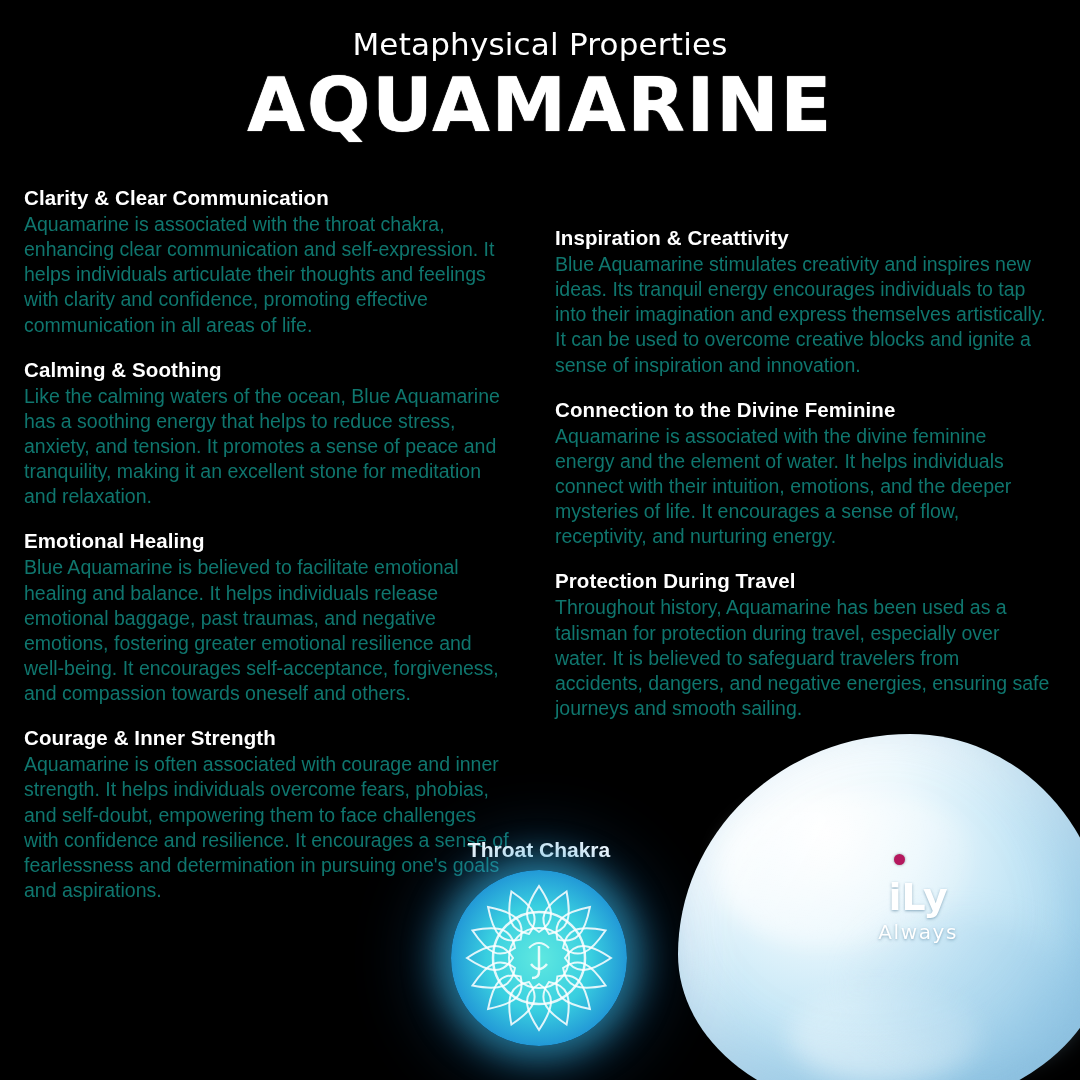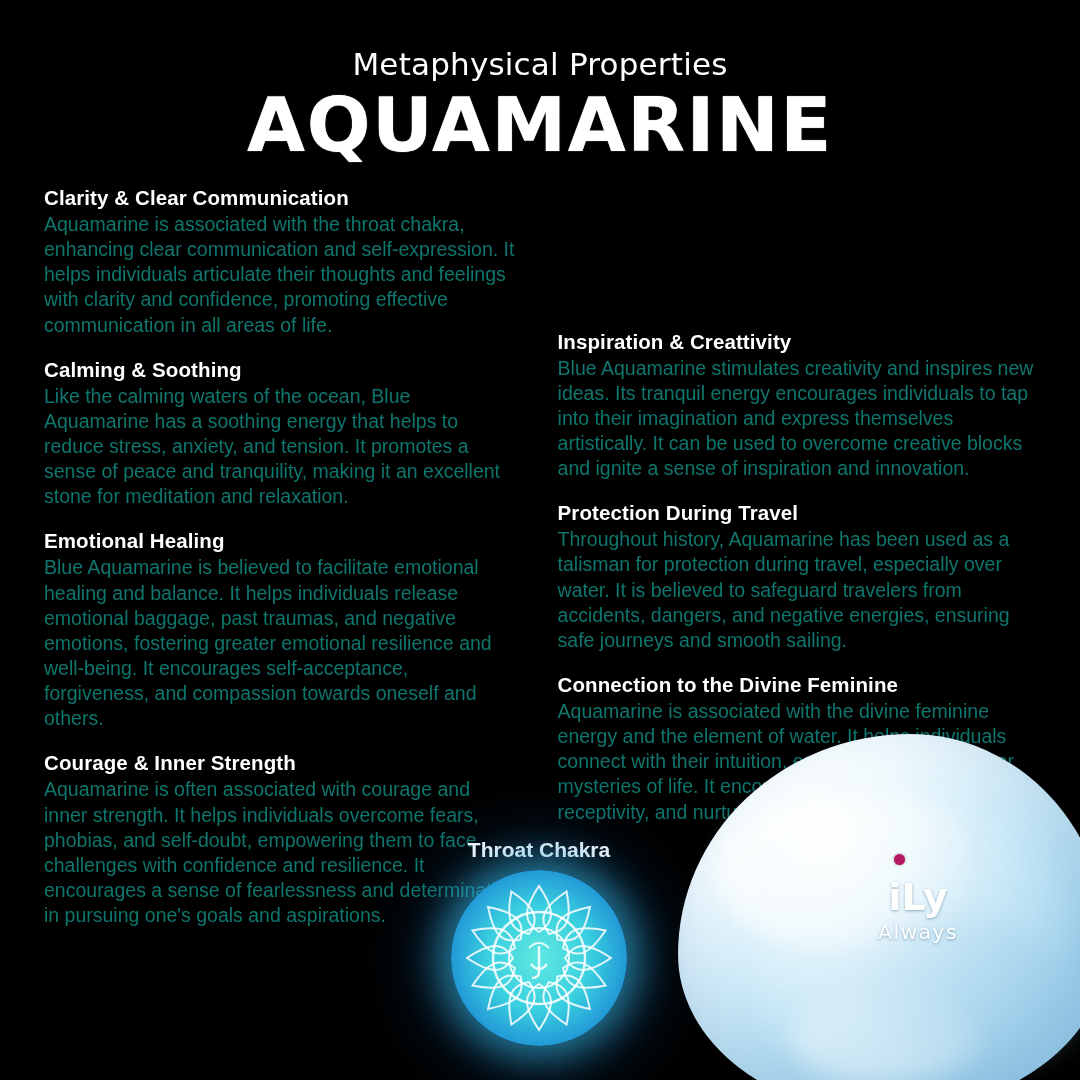--- a/index.html
+++ b/index.html
@@ -23,43 +23,41 @@
   .header {
     text-align: center;
     padding-top: 26px;
   }
   .subtitle {
     font-size: 31px;
     font-weight: 400;
     letter-spacing: 0.2px;
     color: #ffffff;
     font-family: "DejaVu Sans", sans-serif;
-    margin-top: 20px;
   }
   .maintitle {
     font-size: 75px;
     font-weight: 900;
     letter-spacing: 1.5px;
     line-height: 1.0;
     margin-top: 6px;
     color: #ffffff;
     font-family: "DejaVu Sans", sans-serif;
     text-shadow: 0 0 1px #fff;
   }
 
   
   .columns {
     position: absolute;
     top: 186px;
     left: 0;
     width: 1080px;
     display: flex;
     gap: 39px;
-    padding: 0 44px;
-    align-items: center;
+    padding: 0 24px;
   }
   .col { width: 492px; }
   .col.right { width: 496px; margin-top: 40px; }
 
   .section { margin-bottom: 20px; }
   .sec-title {
     font-size: 20.5px;
     font-weight: 700;
     color: #ffffff;
     margin-bottom: 2px;
@@ -203,27 +201,27 @@
     </div>
 
     <div class="col right">
 
       <div class="section">
         <div class="sec-title">Inspiration &amp; Creattivity</div>
         <div class="sec-body">Blue Aquamarine stimulates creativity and inspires new ideas. Its tranquil energy encourages individuals to tap into their imagination and express themselves artistically. It can be used to overcome creative blocks and ignite a sense of inspiration and innovation.</div>
       </div>
 
       <div class="section">
+        <div class="sec-title">Connection to the Divine Feminine</div>
+        <div class="sec-body">Aquamarine is associated with the divine feminine energy and the element of water. It helps individuals connect with their intuition, emotions, and the deeper mysteries of life. It encourages a sense of flow, receptivity, and nurturing energy.</div>
+      </div>
+
+      <div class="section">
         <div class="sec-title">Protection During Travel</div>
         <div class="sec-body">Throughout history, Aquamarine has been used as a talisman for protection during travel, especially over water. It is believed to safeguard travelers from accidents, dangers, and negative energies, ensuring safe journeys and smooth sailing.</div>
-      </div>
-
-      <div class="section">
-        <div class="sec-title">Connection to the Divine Feminine</div>
-        <div class="sec-body">Aquamarine is associated with the divine feminine energy and the element of water. It helps individuals connect with their intuition, emotions, and the deeper mysteries of life. It encourages a sense of flow, receptivity, and nurturing energy.</div>
       </div>
 
     </div>
   </div>
 
   <div class="stone">
     <div class="facet1"></div>
     <div class="facet2"></div>
     <div class="facet3"></div>
   </div>

